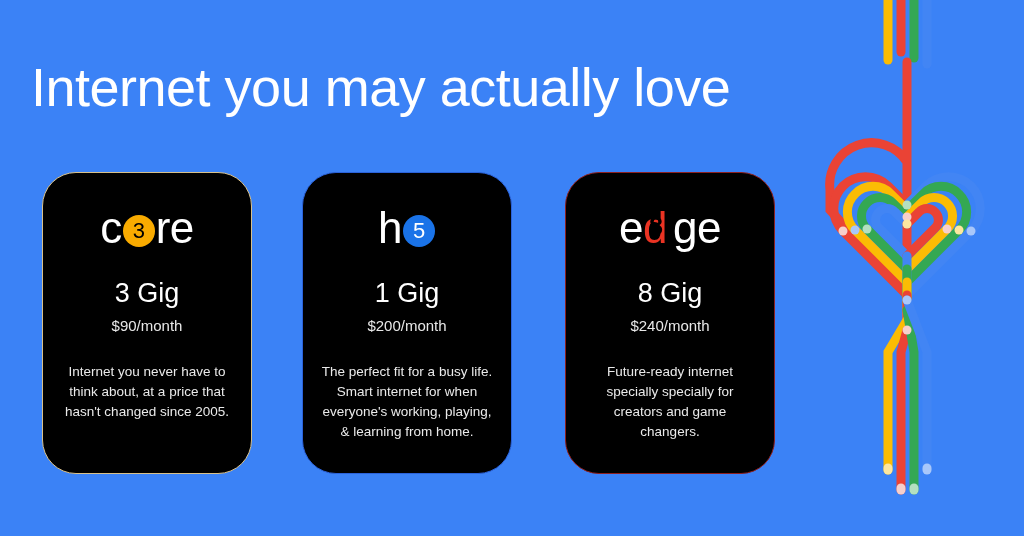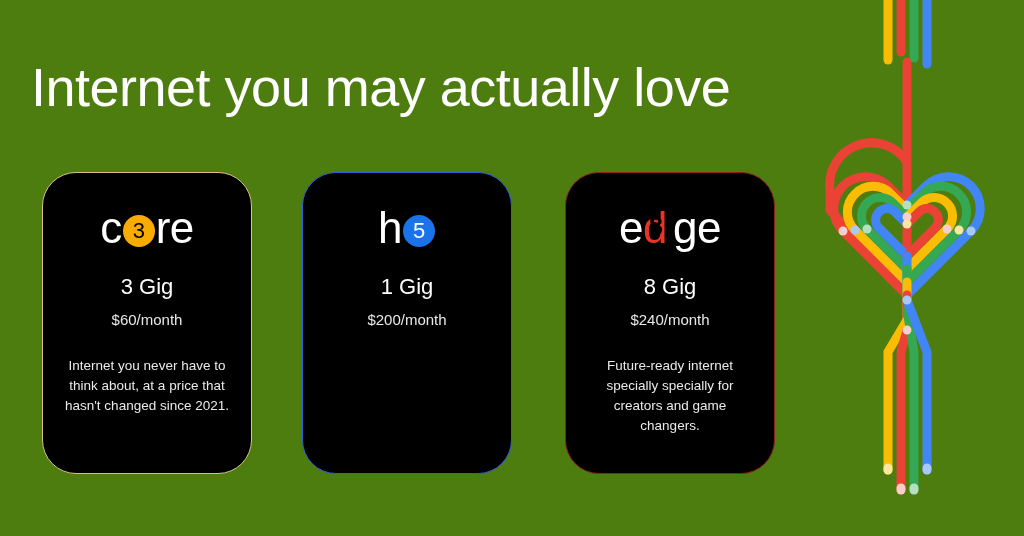--- a/index.html
+++ b/index.html
@@ -14,21 +14,21 @@
     overflow: hidden;
     font-family: "Liberation Sans", sans-serif;
     color: #ffffff;
     position: relative;
   }
 
   .stage {
     position: relative;
     width: 1024px;
     height: 536px;
-    background: #4d7c0f;
+    background: #3b82f6;
     overflow: hidden;
   }
 
   
   .headline {
     position: absolute;
     left: 31px;
     top: 56px;
     font-size: 54px;
     line-height: 62px;
@@ -126,22 +126,22 @@
     left: 6px;
     top: 9px;
     font-size: 25px;
     line-height: 25px;
     color: #000000;
     font-weight: 600;
   }
 
   
   .speed {
-    margin-top: 21px;
-    font-size: 22px;
+    margin-top: 27px;
+    font-size: 27px;
     line-height: 30px;
     font-weight: 400;
     color: #ffffff;
   }
   .price {
     margin-top: 9px;
     font-size: 15px;
     line-height: 18px;
     font-weight: 400;
     color: #e8e8e8;
@@ -176,33 +176,34 @@
   <div class="cards">
 
     <div class="card card-core" style="border-color: rgb(217, 193, 138);">
       <div class="card-inner">
         <div class="brand">
           <span class="lt">c</span>
             <span class="badge badge-core" style="background: rgb(249, 171, 0); color: rgb(0, 0, 0);">3</span>
             <span class="lt">re</span>
         </div>
         <div class="speed">3 Gig</div>
-        <div class="price">$60/month</div>
-        <div class="desc">Internet you never have to think about, at a price that hasn't changed since 2021.</div>
+        <div class="price">$90/month</div>
+        <div class="desc">Internet you never have to think about, at a price that hasn't changed since 2005.</div>
       </div>
     </div>
 
     <div class="card card-home" style="border-color: rgb(43, 98, 217);">
       <div class="card-inner">
         <div class="brand">
           <span class="lt">h</span>
             <span class="badge badge-home" style="background: rgb(26, 115, 232); color: rgb(255, 255, 255);">5</span>
         </div>
         <div class="speed">1 Gig</div>
         <div class="price">$200/month</div>
+        <div class="desc">The perfect fit for a busy life. Smart internet for when everyone's working, playing, &amp; learning from home.</div>
       </div>
     </div>
 
     <div class="card card-edge" style="border-color: rgb(142, 31, 31);">
       <div class="card-inner">
         <div class="brand">
           <span class="lt">e</span>
             <span class="edge-d">
               <span class="d-letter">d</span>
               <span class="d-eight">8</span>

